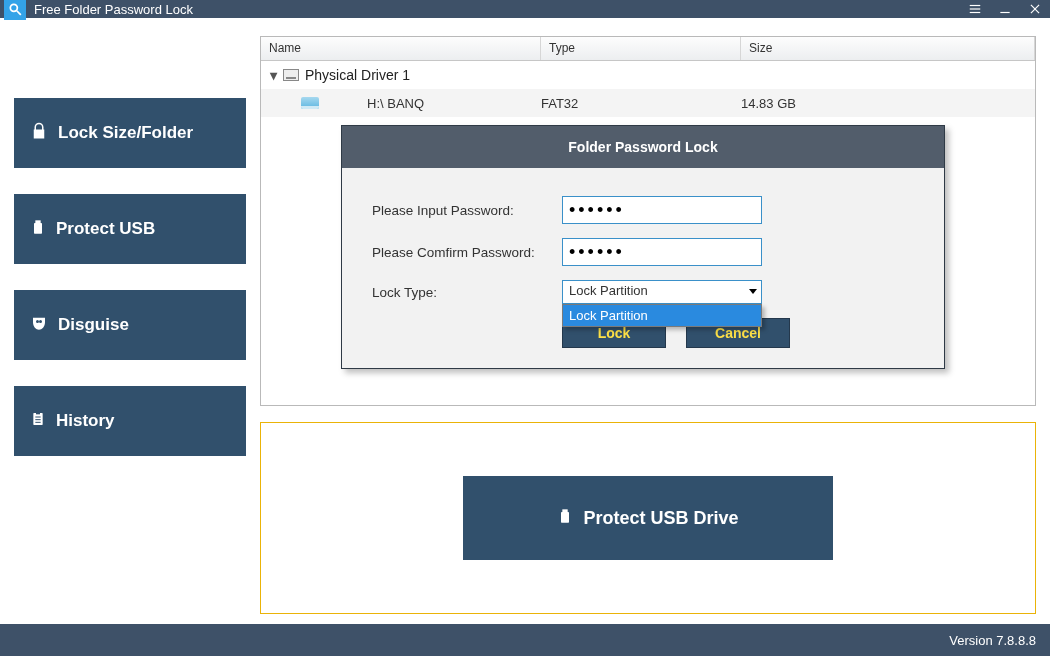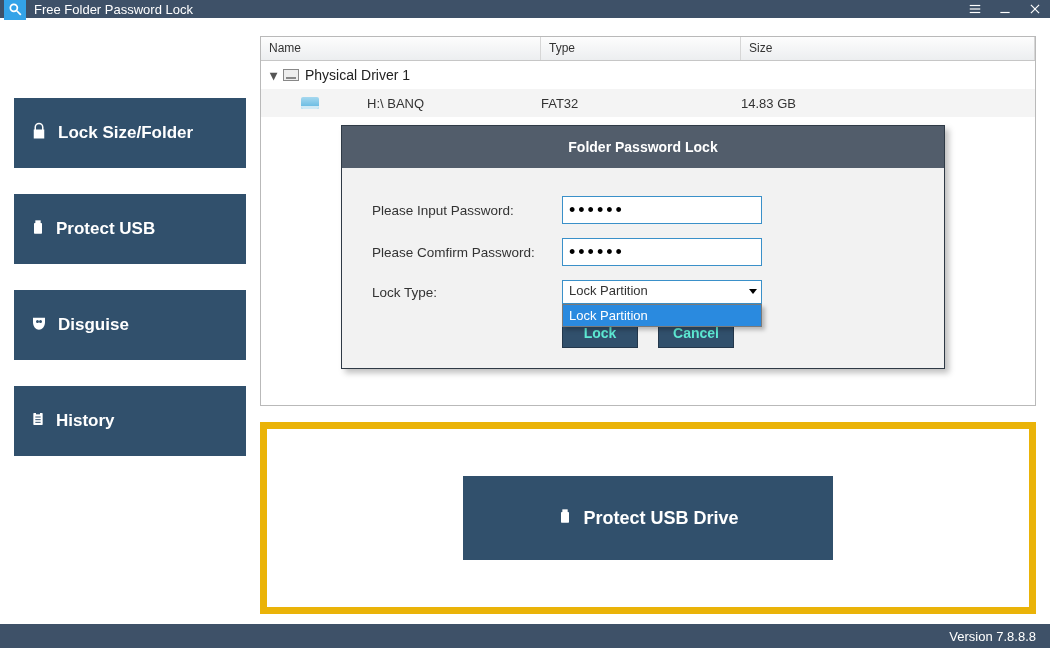--- a/index.html
+++ b/index.html
@@ -184,52 +184,52 @@
   color: #fff;
   cursor: pointer;
 }
 .dialog-buttons {
   display: flex;
   gap: 20px;
   margin-left: 190px;
   margin-top: 2px;
 }
 .dlg-btn {
-  width: 76px; height: 30px;
+  width: 104px; height: 30px;
   background: #31506c;
-  color: #5eead4;
+  color: #fde047;
   font-size: 14px;
   font-weight: 600;
   display: flex; align-items: center; justify-content: center;
   cursor: pointer;
   border: 1px solid #24384c;
 }
 
 .bottom-panel {
-  border: 7px solid #eab308;
+  border: 1px solid #eab308;
   flex: 1;
   display: flex;
   align-items: center;
   justify-content: center;
 }
 .big-btn {
   width: 370px; height: 84px;
   background: #31506c;
   color: #fff;
   font-size: 18px;
   font-weight: 600;
   display: flex;
   align-items: center;
   justify-content: center;
   gap: 10px;
   cursor: pointer;
 }
 
 .statusbar {
-  height: 24px;
+  height: 32px;
   background: #3e5168;
   color: #fff;
   font-size: 13px;
   display: flex;
   align-items: center;
   justify-content: flex-end;
   padding-right: 14px;
 }
 </style>
 </head>

